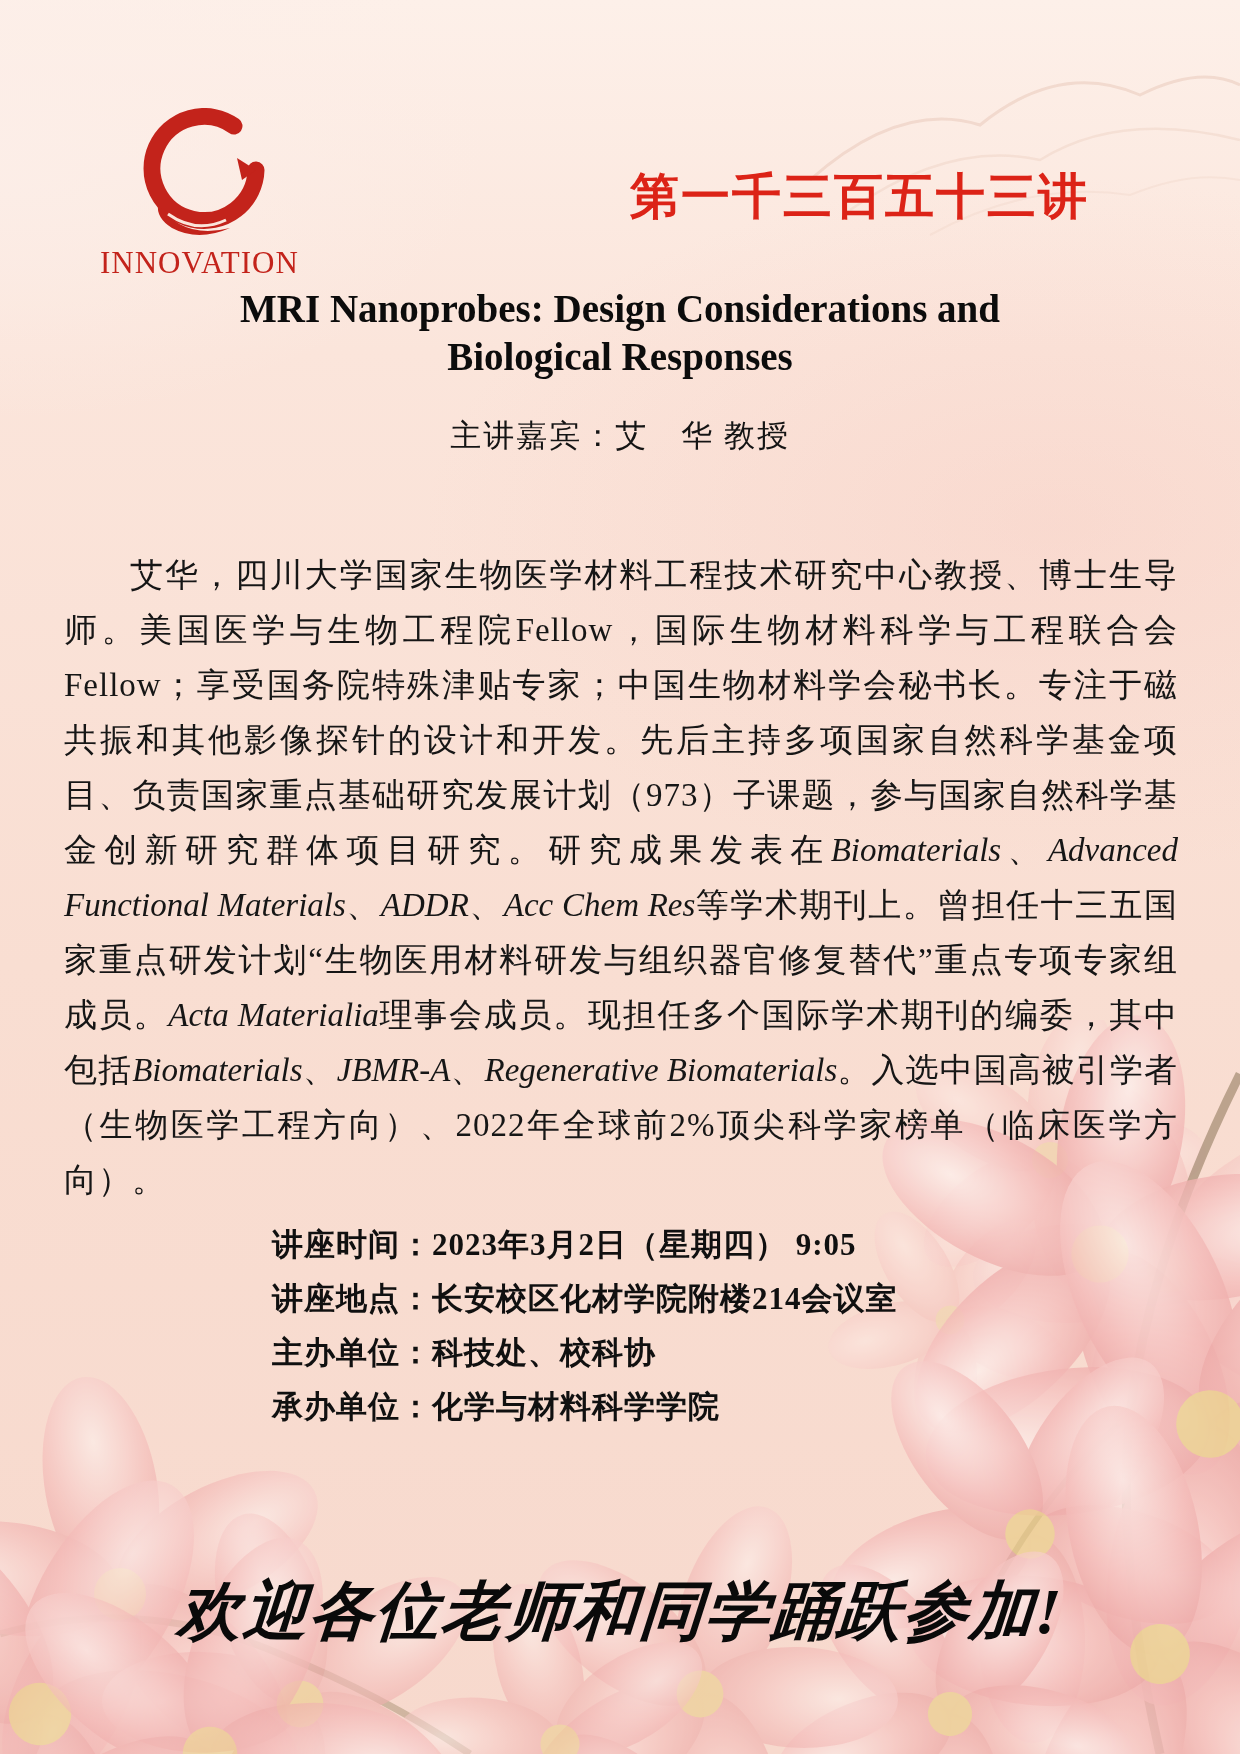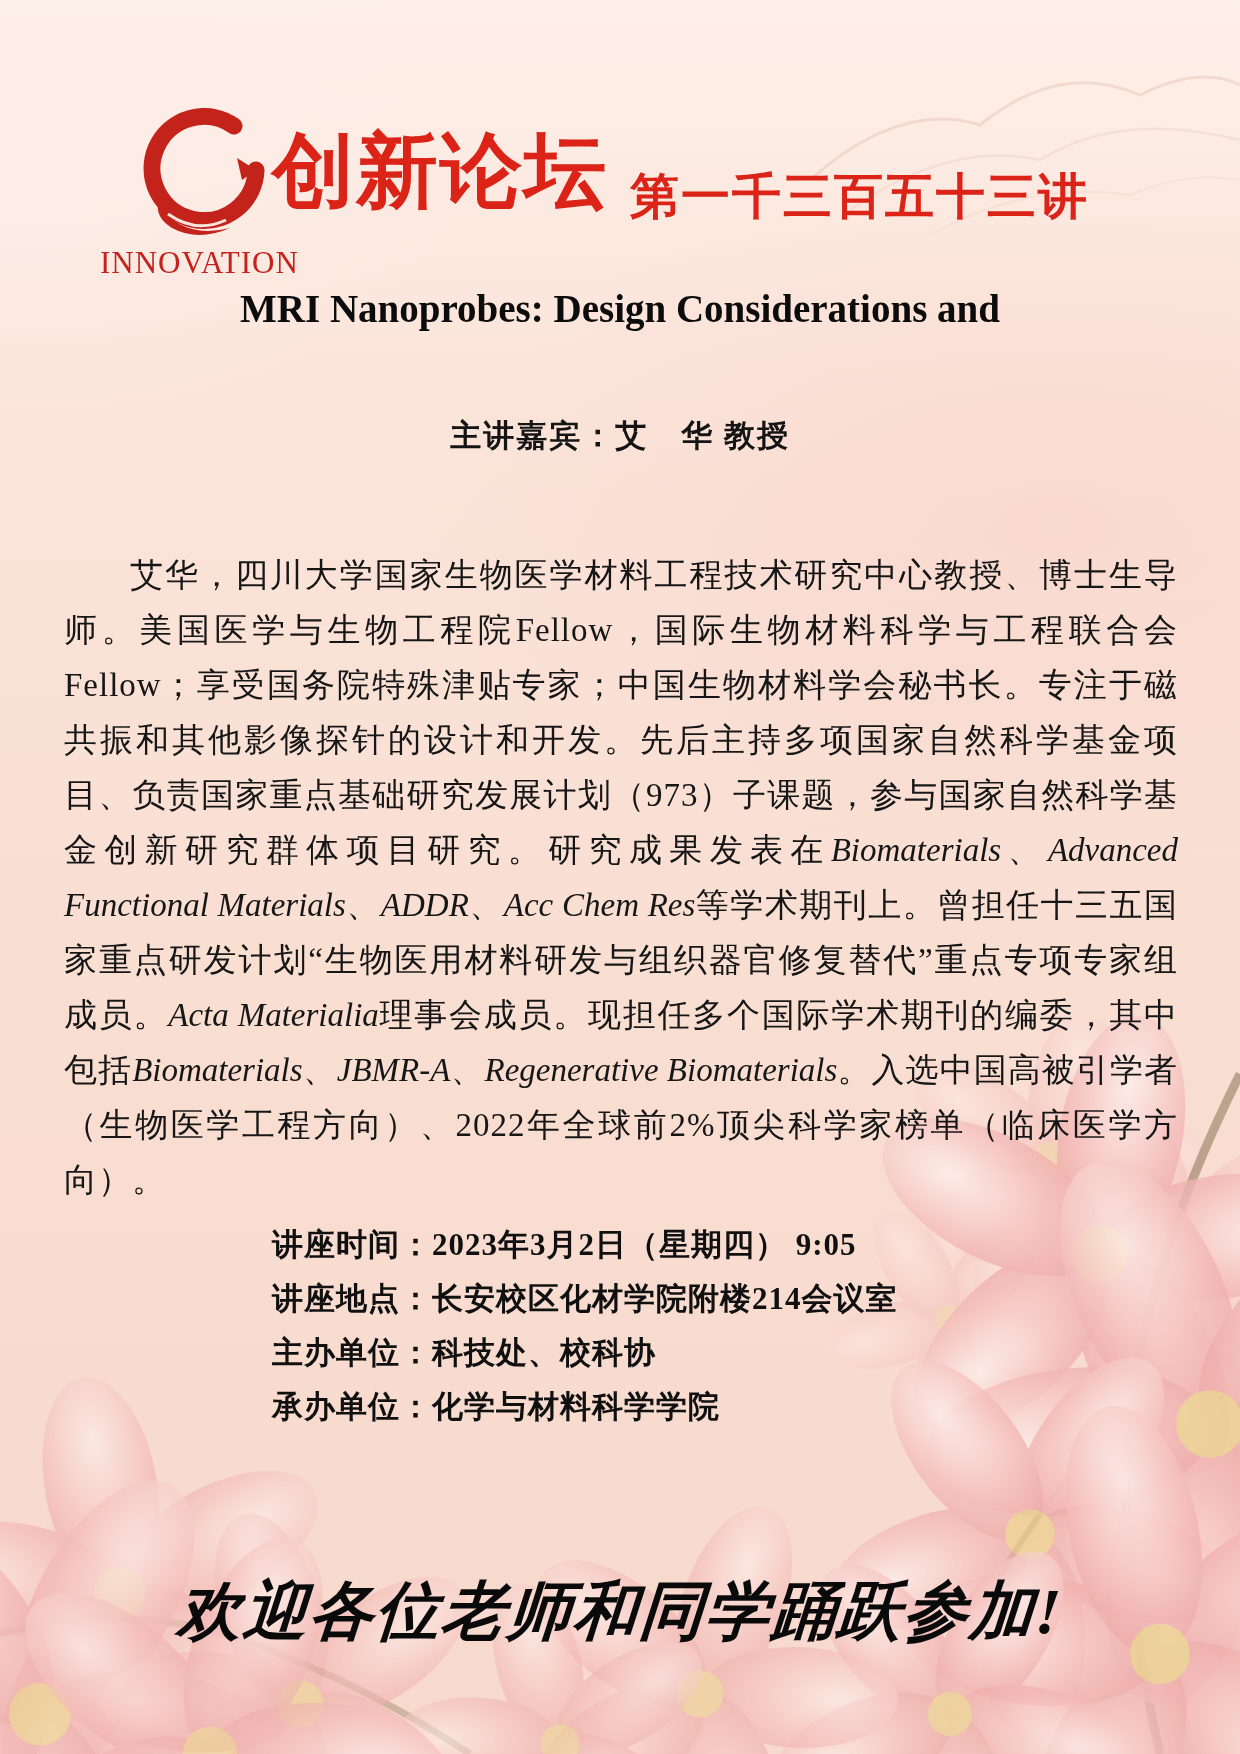--- a/index.html
+++ b/index.html
@@ -43,21 +43,21 @@
   }
 
   
   .talk-title {
     position:absolute; left:0; top:285px; width:1240px;
     text-align:center; font-weight:bold; font-size:39px; line-height:48px;
     color:#0c0c0c;
   }
 
   .speakers {
-    position:absolute; left:0; top:412px; width:1240px; text-align:center;font-weight:bold;
+    position:absolute; left:0; top:412px; width:1240px; text-align:center;
   }
   .speakers .inner { display:inline-block; text-align:left; }
   .speaker-line { font-size:31px; line-height:48px; color:#141414; letter-spacing:2px; }
 
   
   .bio {
     position:absolute; left:64px; top:548px; width:1114px;
     font-size:33px; line-height:55px; text-align:justify;
     text-indent:2em; color:#161616; letter-spacing:1px;
   }
@@ -150,25 +150,25 @@
   <svg class="logo-mark" viewBox="0 0 138 138">
     <g fill="none" stroke="#c3231b">
       <path d="M96 18 A52 52 0 1 0 118 62" stroke-width="17" stroke-linecap="round"></path>
       <path d="M118 62 L99 50 L104 72 Z" fill="#c3231b" stroke="none"></path>
     </g>
     <path d="M20 96 Q45 132 92 120 Q60 134 34 120 Q18 110 20 96 Z" fill="#c3231b"></path>
     <path d="M30 106 Q58 126 88 112" fill="none" stroke="#fbe5db" stroke-width="3"></path>
   </svg>
   <div class="logo-word">INNOVATION</div>
 
-  <div class="forum-title">创新论坛</div>
   <div class="lecture-no">第一千三百五十三讲</div>
 
   <div class="talk-title">
     <div>MRI Nanoprobes: Design Considerations and</div>
+    <div>Biological Responses</div>
   </div>
 
   <div class="speakers">
     <div class="inner">
       <div class="speaker-line">主讲嘉宾：艾　华  教授</div>
     </div>
   </div>
 
   <div class="bio"><span>艾华，四川大学国家生物医学材料工程技术研究中心教授、博士生导师。美国医学与生物工程院Fellow，国际生物材料科学与工程联合会Fellow；享受国务院特殊津贴专家；中国生物材料学会秘书长。专注于磁共振和其他影像探针的设计和开发。先后主持多项国家自然科学基金项目、负责国家重点基础研究发展计划（973）子课题，参与国家自然科学基金创新研究群体项目研究。研究成果发表在</span><span class="it">Biomaterials</span><span>、</span><span class="it">Advanced Functional Materials</span><span>、</span><span class="it">ADDR</span><span>、</span><span class="it">Acc Chem Res</span><span>等学术期刊上。曾担任十三五国家重点研发计划“生物医用材料研发与组织器官修复替代”重点专项专家组成员。</span><span class="it">Acta Materialia</span><span>理事会成员。现担任多个国际学术期刊的编委，其中包括</span><span class="it">Biomaterials</span><span>、</span><span class="it">JBMR-A</span><span>、</span><span class="it">Regenerative Biomaterials</span><span>。入选中国高被引学者（生物医学工程方向）、2022年全球前2%顶尖科学家榜单（临床医学方向）。</span></div>
 

